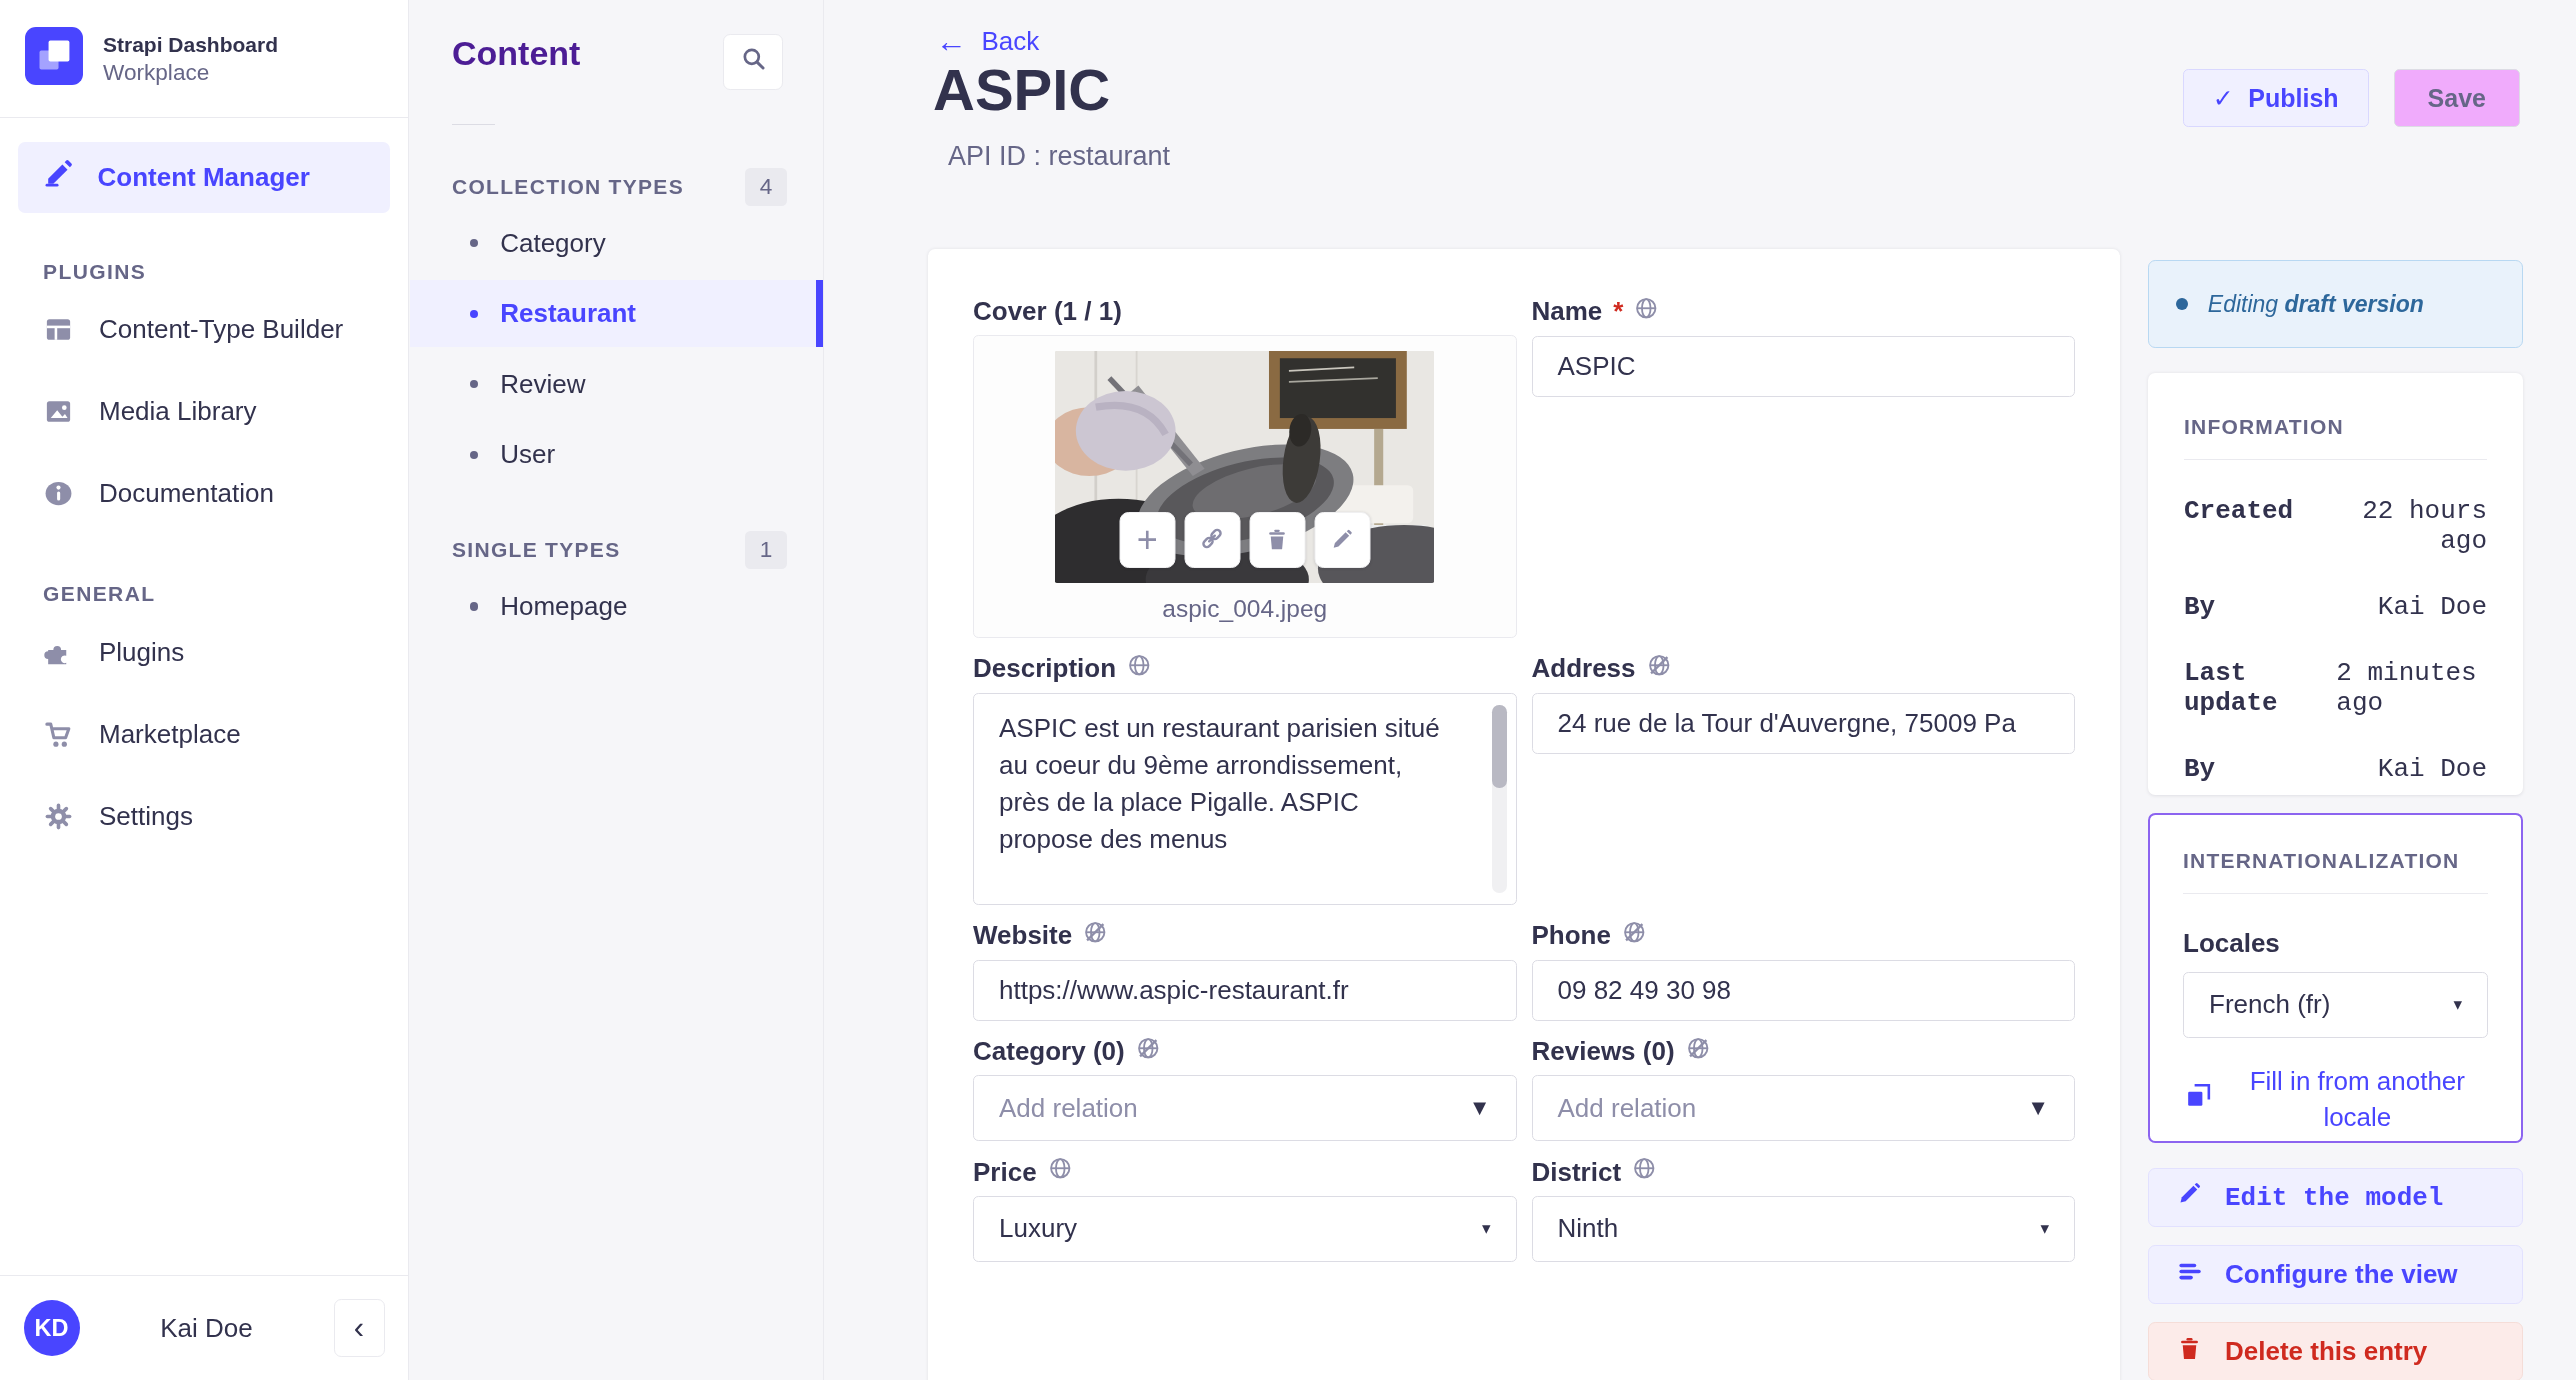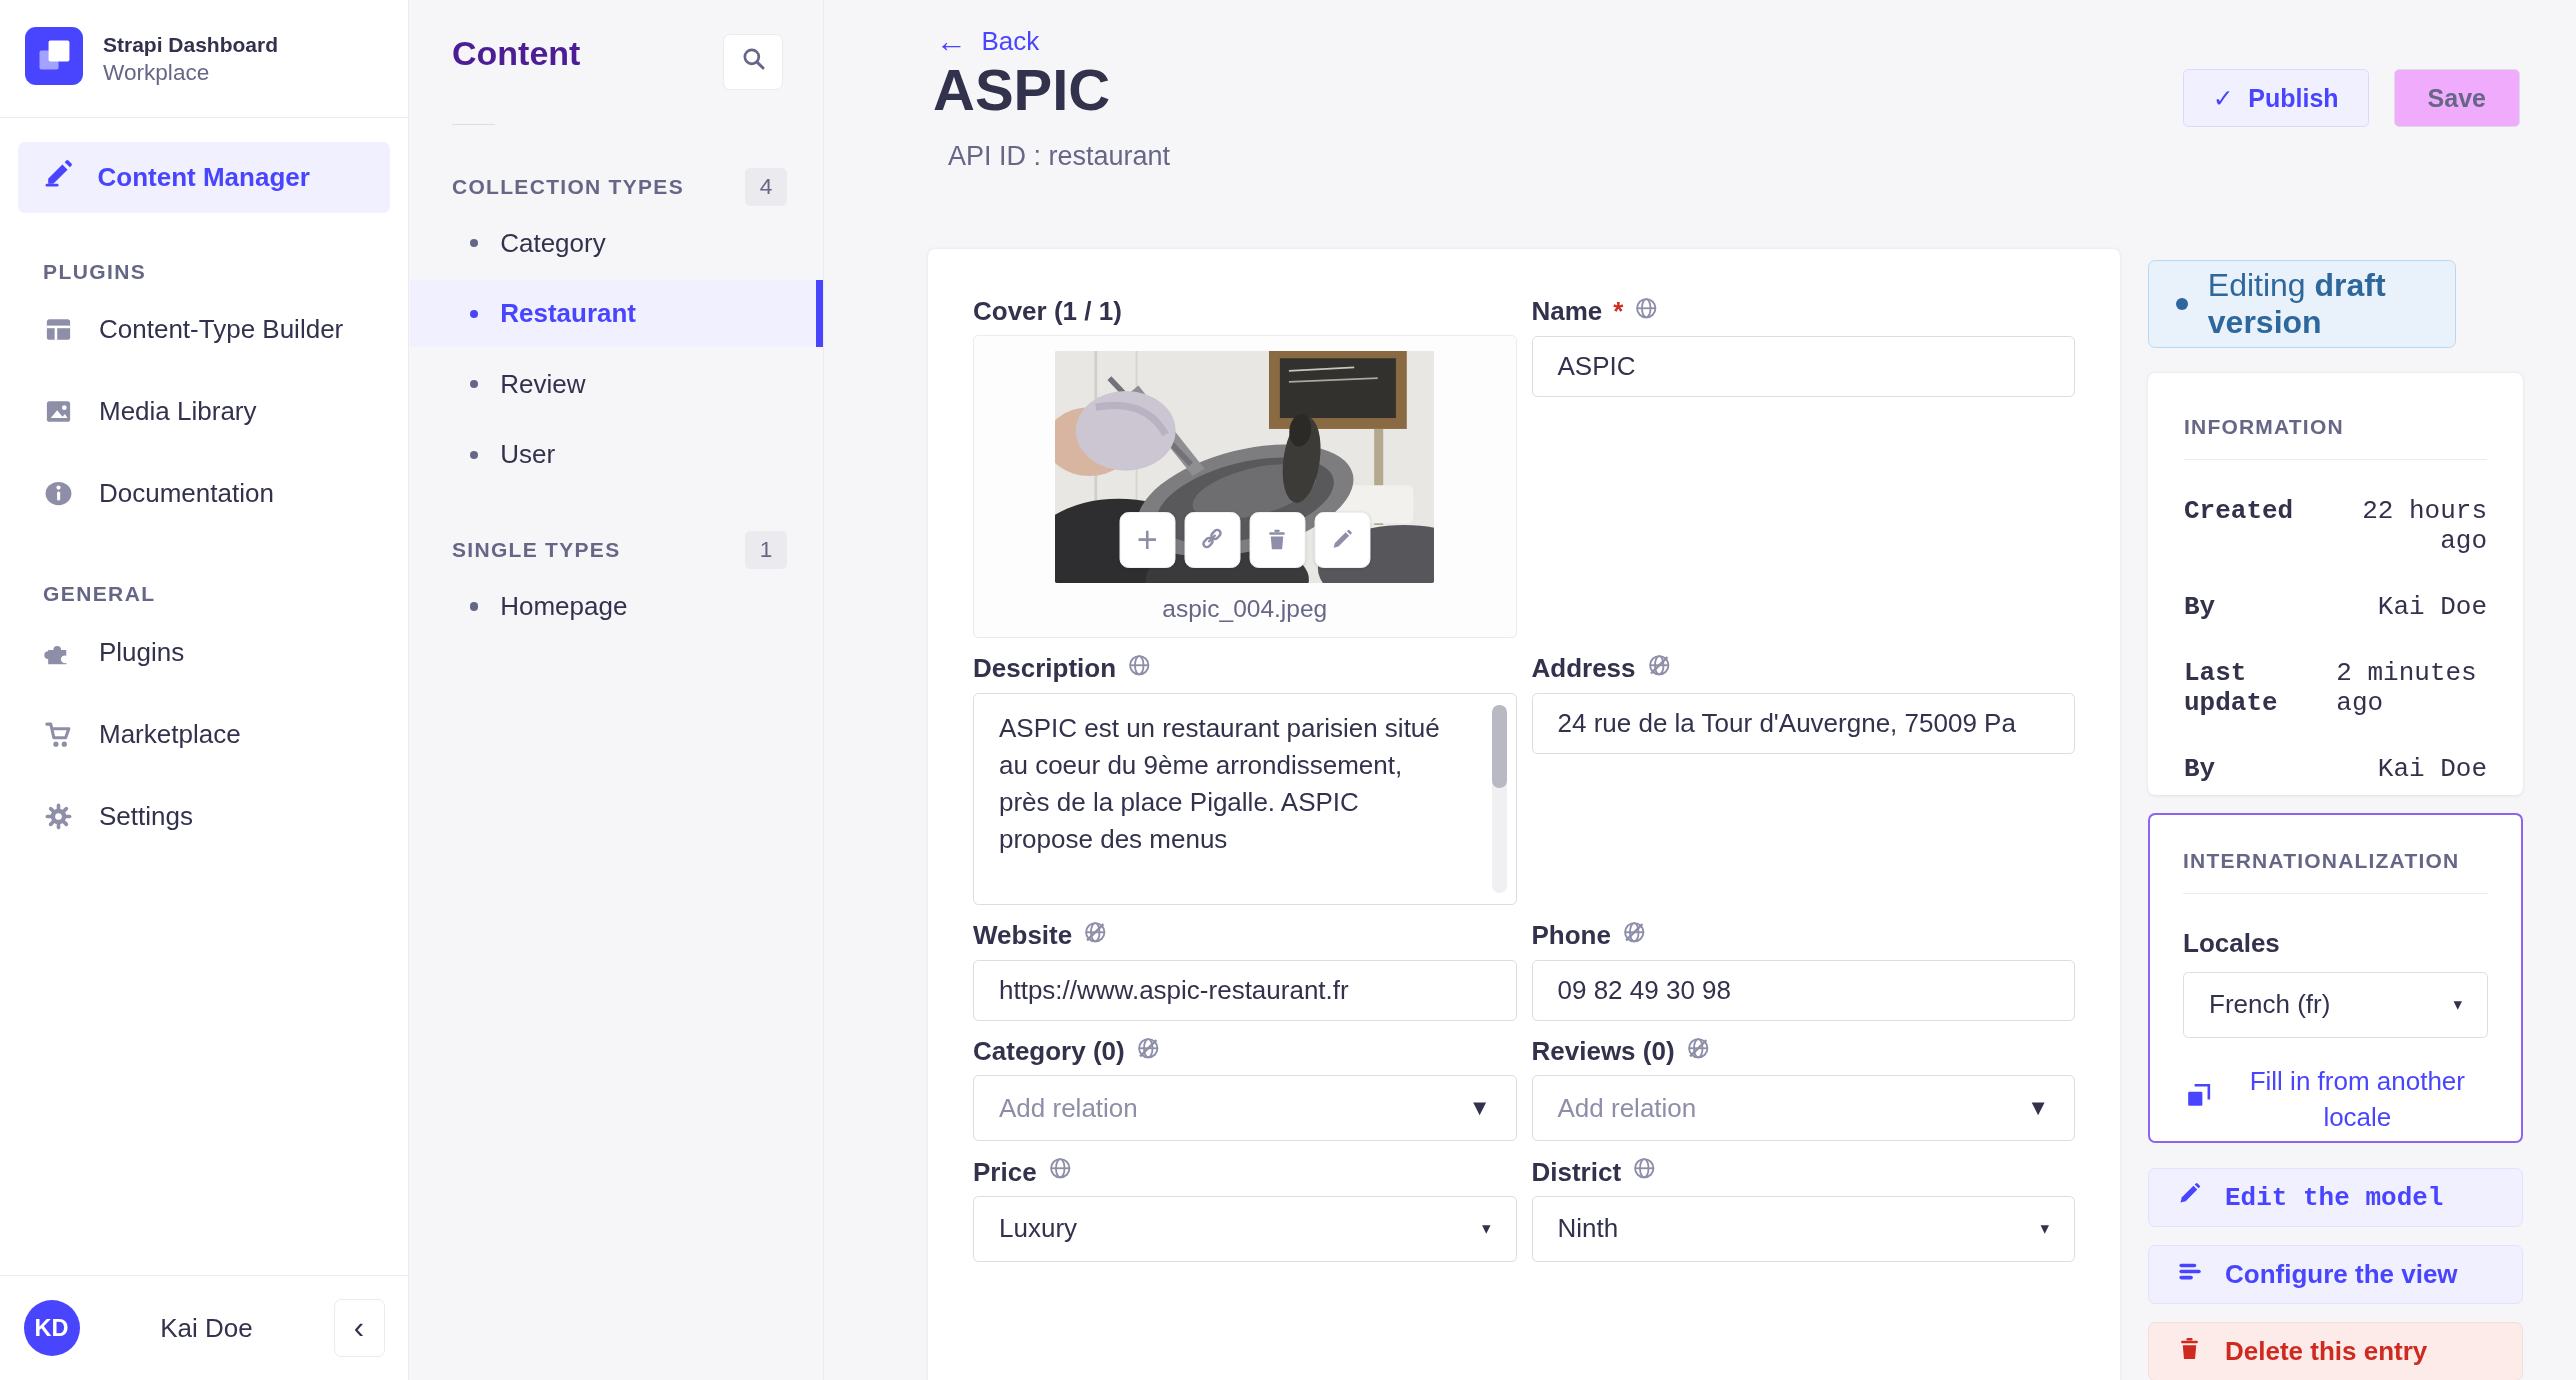--- a/index.html
+++ b/index.html
@@ -105,24 +105,24 @@
           overflow:hidden; }
   .photo-actions{ position:absolute; left:50%; transform:translateX(-50%); bottom:14.5px;
                   display:flex; gap:9px; }
   .pa-btn{ width:56px; height:56px; background:#fff; border:0.9px solid #f0f0f1;
            border-radius:9px; display:flex; align-items:center; justify-content:center;
            color:#8e8ea9; font-size:36px; cursor:pointer; box-shadow:0 0.9px 2.7px rgba(33,33,52,.12); }
   .cover-name{ margin-top:12.7px; font-size:24.5px; color:#666687; }
 
   
   .right-col{ position:absolute; left:1323px; top:0; width:375px; }
-  .alert-draft{ position:absolute; top:260px; left:0; width:308px; height:88px;
+  .alert-draft{ position:absolute; top:260px; left:0; width:375px; height:88px;
                 background:#e9f2fb; border:0.9px solid #b8d8f2; border-radius:7.2px;
                 display:flex; align-items:center; gap:20px; padding:0 27px;
-                color:#2d679b; font-size:32px; }
+                color:#2d679b; font-size:23px;font-style:italic; }
   .alert-dot{ width:11.8px; height:11.8px; border-radius:50%; background:#2d679b; flex:0 0 11.8px; }
   .panel{ background:#fff; border-radius:7.2px; box-shadow:0 0.9px 3.6px rgba(33,33,52,.1); }
   .info-panel{ position:absolute; top:373px; left:0; width:375px; height:422px;
                padding:42px 36px; }
   .panel-title{ font-size:21px; font-weight:700; letter-spacing:1.2px; color:#666687; }
   .panel-div{ border-top:0.9px solid #eaeaef; margin-top:20px; }
   .info-row{ display:flex; justify-content:space-between; gap:16.3px; margin-top:36px;font-family:Liberation Mono, monospace; }
   .info-row .k{ font-weight:700; color:#32324d; max-width:136px; }
   .info-row .v{ text-align:right; color:#32324d; }
   .info-row .v.left{ text-align:left; width:172px; }

